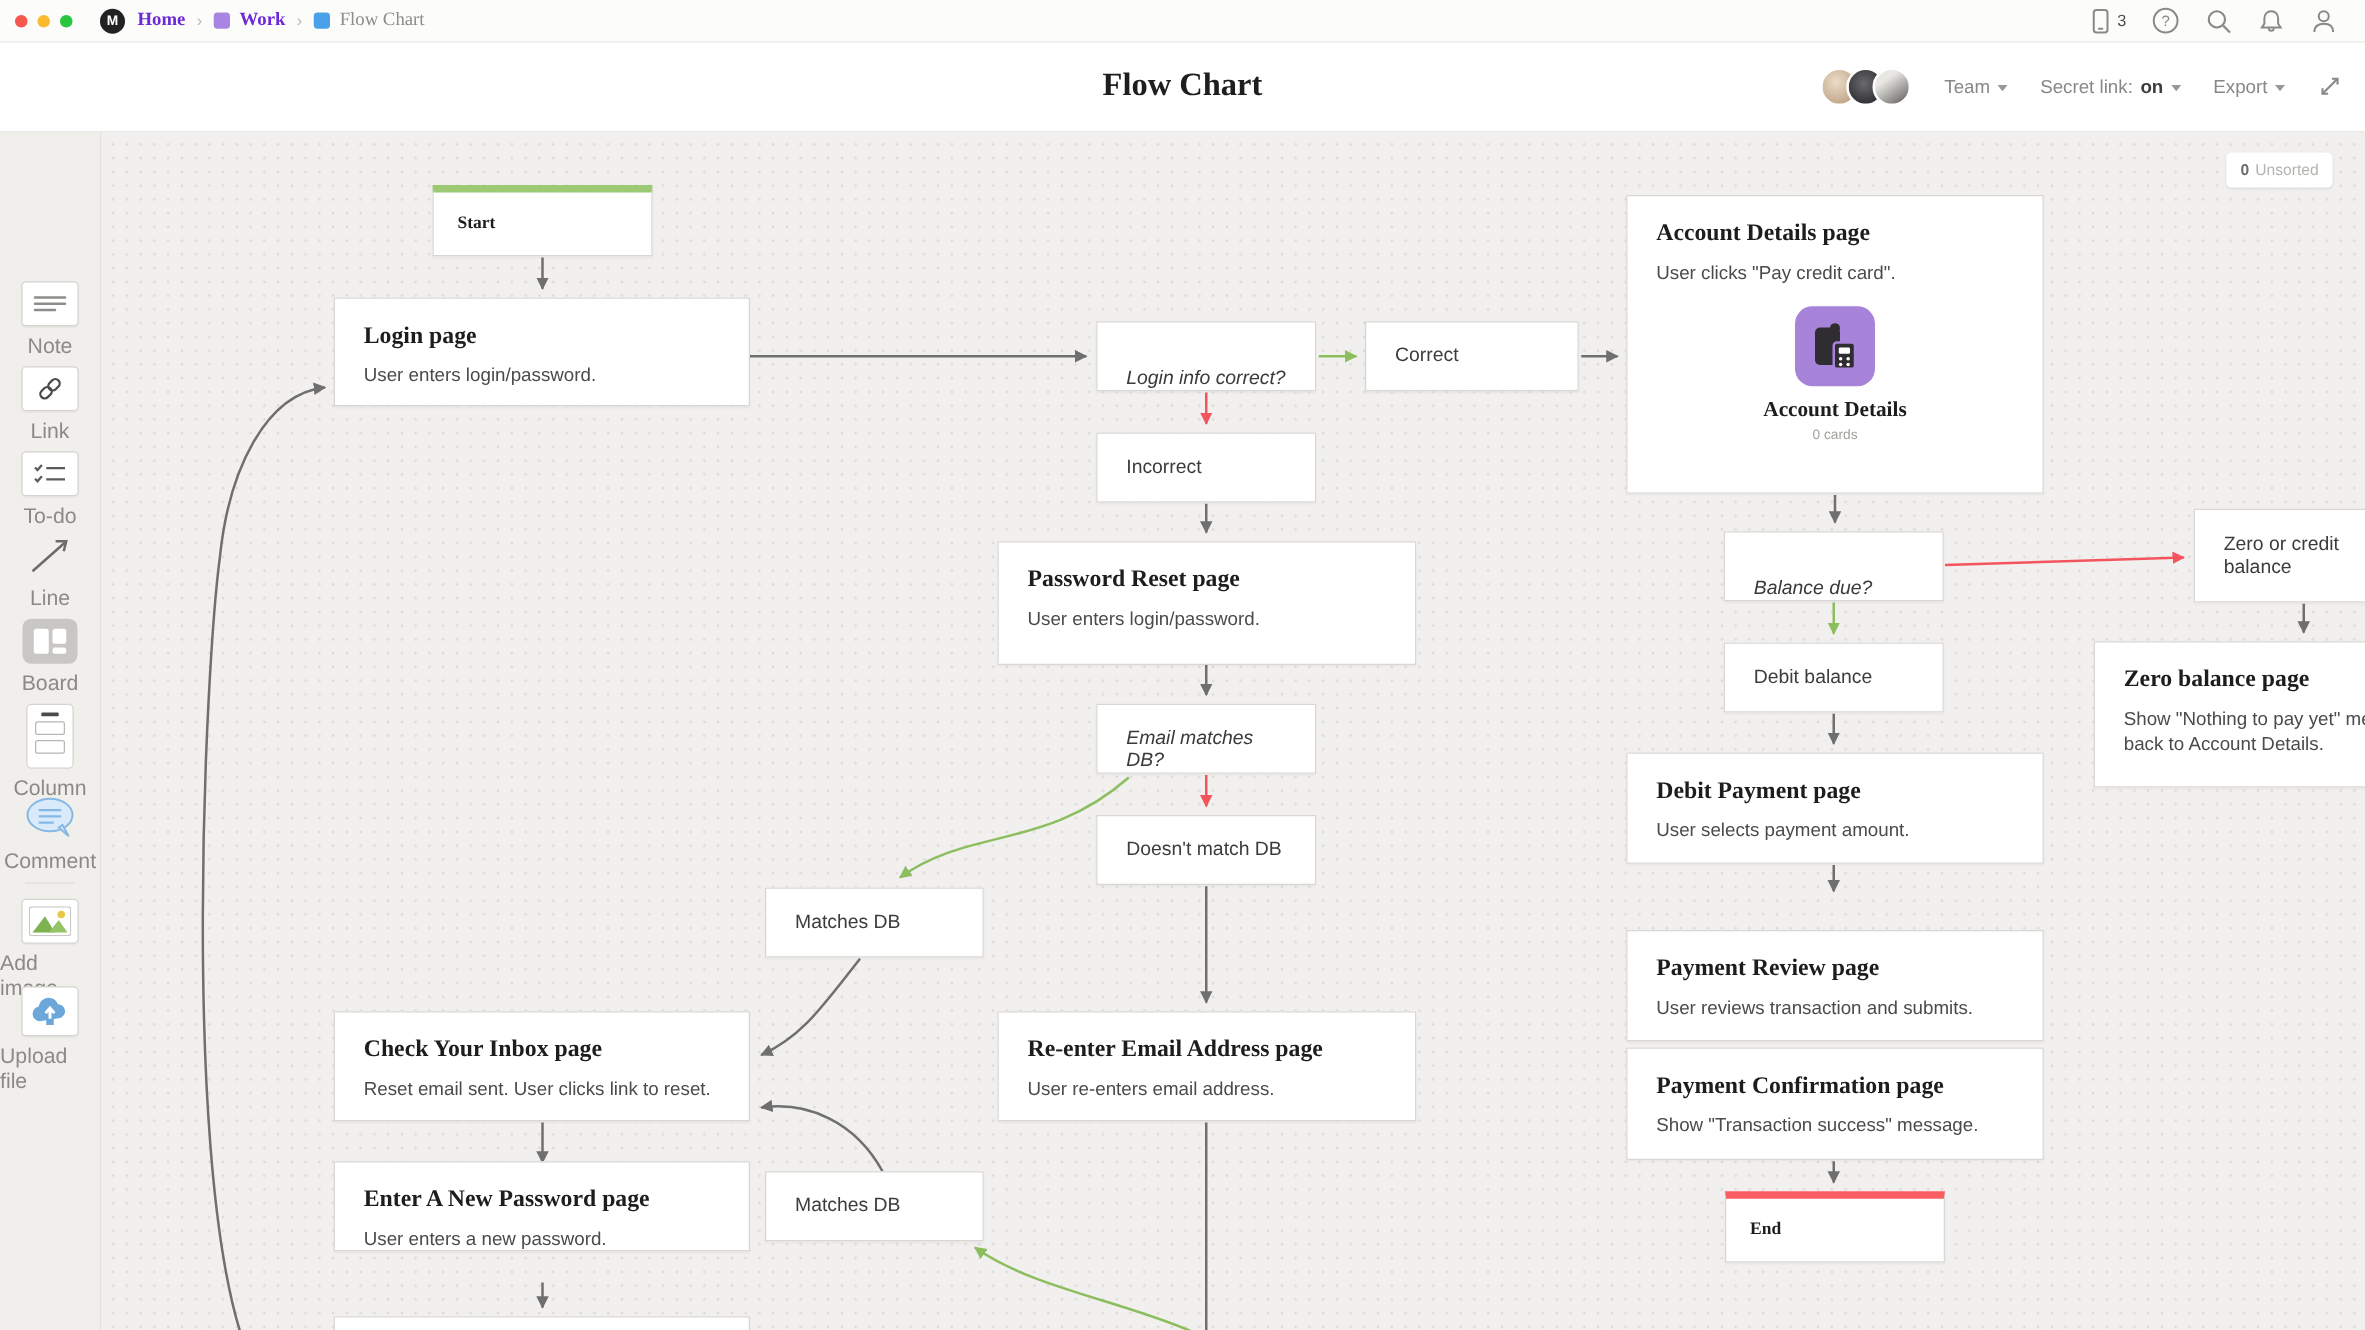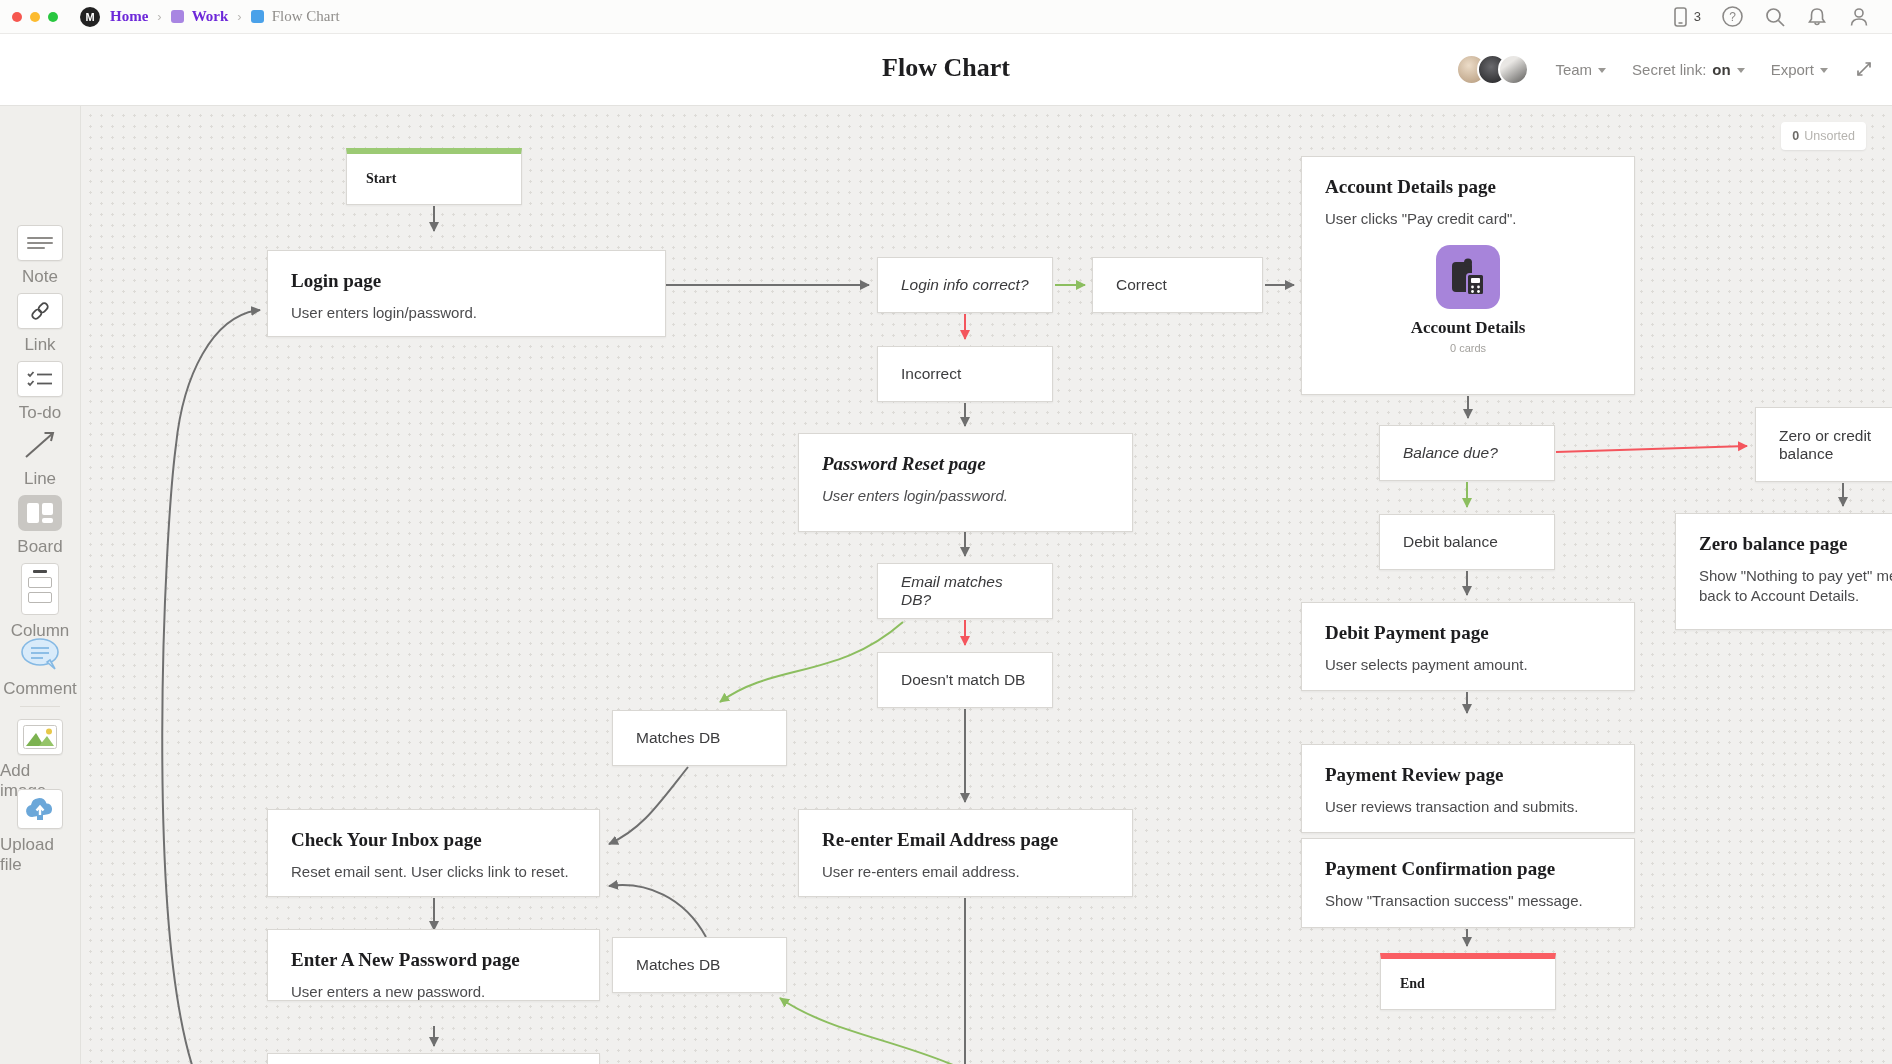--- a/index.html
+++ b/index.html
@@ -73,21 +73,21 @@
   .unsorted b{color:#6d6b68;}
   .unsorted span{color:#b5b3af;}
   svg.edges{position:absolute;left:0;top:0;pointer-events:none;}
   
   .node{position:absolute;background:#fff;border:1px solid #d9d7d3;box-sizing:border-box;
         box-shadow:0 1px 2px rgba(0,0,0,.05);cursor:pointer;}
   .node .ttl{font-family:"Liberation Serif",serif;font-weight:bold;font-size:19px;color:#1d1d1f;}
   .node .bdy{font-size:15px;color:#4b4b4d;margin-top:11px;line-height:1.35;}
   .node.page{padding:19px 23px;}
   .node.lab{display:flex;align-items:center;padding:0 23px;font-size:15.5px;color:#3c3c3e;}
-  .node.dec{font-style:italic;color:#3a3a3c;}
+  .node.dec{font-style:italic;color:#3a3a3c;align-items:flex-end;}
   .node.cap{border-top:6px solid #9cca74;display:flex;align-items:center;padding:0 19px;}
   .node.cap .ttl{font-size:14px;}
   .node.capend{border-top-color:#fa5e63;}
   .icon-wrap{margin:16px auto 9px;width:64px;height:64px;border-radius:14px;background:#a784da;
              display:flex;align-items:center;justify-content:center;}
   .ad-cap{font-family:"Liberation Serif",serif;font-weight:bold;font-size:17px;color:#1d1d1f;
           text-align:center;margin-top:2px;}
   .ad-sub{font-size:11px;color:#a3a19d;text-align:center;margin-top:4px;}
 </style>
 </head>
@@ -316,21 +316,21 @@
       <path d="M1387 466 L1387 490" fill="none" stroke="#6f6f6f" stroke-width="2" marker-end="url(#ah-dark)"></path>
       <path d="M1387 587 L1387 608" fill="none" stroke="#6f6f6f" stroke-width="2" marker-end="url(#ah-dark)"></path>
       <path d="M1387 705 L1387 726" fill="none" stroke="#6f6f6f" stroke-width="2" marker-end="url(#ah-dark)"></path>
       <path d="M1387 824 L1387 841" fill="none" stroke="#6f6f6f" stroke-width="2" marker-end="url(#ah-dark)"></path>
       <path d="M1763 378 L1763 401" fill="none" stroke="#6f6f6f" stroke-width="2" marker-end="url(#ah-dark)"></path>
     </svg>
   <div id="nodes">
       <div class="node cap" style="left: 266px; top: 43px; width: 176px; height: 57px;">
         <span class="ttl">Start</span>
       </div>
-      <div class="node page" style="left: 187px; top: 145px; width: 399px; height: 87px;">
+      <div class="node page" style="left: 187px; top: 133px; width: 333px; height: 87px;">
         <div class="ttl">Login page</div>
         <div class="bdy">User enters login/password.</div>
       </div>
       <div class="node lab dec" style="left: 797px; top: 152px; width: 176px; height: 56px;">
         <span>Login info correct?</span>
       </div>
       <div class="node lab" style="left: 1012px; top: 152px; width: 171px; height: 56px;">
         <span>Correct</span>
       </div>
       <div class="node page" style="left: 1221px; top: 51px; width: 334px; height: 239px;">
@@ -347,21 +347,21 @@
   <circle cx="24.5" cy="35.5" r="1.4" fill="#fff"></circle>
             <circle cx="30.5" cy="35.5" r="1.4" fill="#fff"></circle>
           </svg>
         </div>
         <div class="ad-cap">Account Details</div>
         <div class="ad-sub">0 cards</div>
       </div>
       <div class="node lab" style="left: 797px; top: 241px; width: 176px; height: 56px;">
         <span>Incorrect</span>
       </div>
-      <div class="node page" style="left: 718px; top: 328px; width: 335px; height: 99px; font-style: italic;">
+      <div class="node page" style="left: 718px; top: 328px; width: 335px; height: 99px;">
         <div class="ttl">Password Reset page</div>
         <div class="bdy">User enters login/password.</div>
       </div>
       <div class="node lab dec" style="left: 797px; top: 458px; width: 176px; height: 56px;">
         <span>Email matches DB?</span>
       </div>
       <div class="node lab" style="left: 797px; top: 547px; width: 176px; height: 56px;">
         <span>Doesn't match DB</span>
       </div>
       <div class="node lab" style="left: 532px; top: 605px; width: 175px; height: 56px;">

